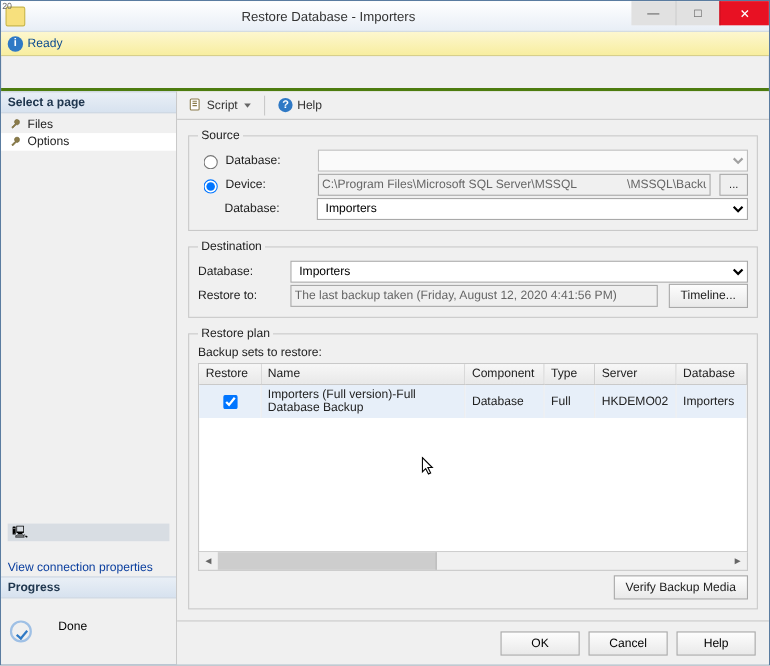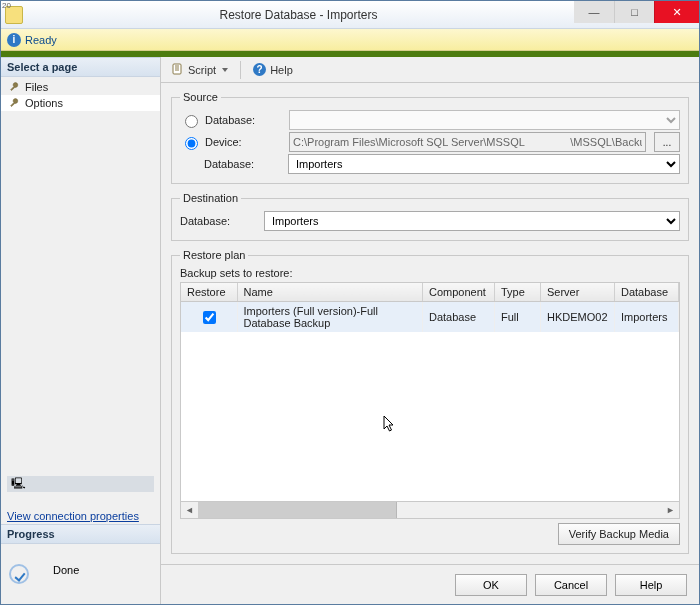--- a/index.html
+++ b/index.html
@@ -17,33 +17,33 @@
   .winbtn.max { background:#e1e1e1; border-left:1px solid #ccc; }
   .winbtn.close { background:#e81123; color:#fff; border-left:1px solid #c50f1f; width:45px;}
   .win-icon { width:18px; height:18px; margin-left:4px; background:#f7e07d; border:1px solid #c9b648; border-radius:2px; position:relative;}
   .win-icon::after{content:"20";position:absolute;left:-4px;top:-6px;font-size:8px;color:#666;}
 
   
   .readybar { height:22px; background:linear-gradient(#fdf7cf,#f8eea0); border-bottom:1px solid #d7cf8c; display:flex; align-items:center; font-size:11px; color:#0b4a8f; padding-left:6px; gap:4px;}
   .info-icon { width:14px; height:14px; border-radius:50%; background:#2f79c5; color:#fff; font-size:10px; display:flex; align-items:center; justify-content:center; font-weight:bold; }
 
   
-  .body { flex:1; display:flex; min-height:0; border-top:6px solid #4d7c0f;}
+  .body { flex:1; display:flex; min-height:0; border-top:3px solid #4d7c0f;margin-top:29px;}
   .sidebar { width:160px; background:#f0f0f0; border-right:1px solid #c9c9c9; display:flex; flex-direction:column; font-size:11px; }
   .section-header { background:linear-gradient(#e9eff6,#d7e2ef); border-top:1px solid #c9d4e2; border-bottom:1px solid #c9d4e2; padding:3px 6px; font-weight:bold; color:#20374f;}
   .page-list { padding:2px 0; }
   .page-item { display:flex; align-items:center; gap:5px; padding:2px 8px; color:#222; }
   .page-item.sel { background:#fff; }
   .wrench { width:11px; height:11px; position:relative; }
   .wrench svg { width:11px; height:11px; }
   .side-fill { flex:1; }
   .conn-body { padding:4px 6px 8px; }
   .conn-row { display:flex; align-items:center; gap:6px; background:#d8dde3; height:16px; padding:0 4px;}
   .server-icon { font-size:11px; }
-  .link { color:#0a3e9e; text-decoration:underline; padding:10px 6px 2px; display:inline-block;}
+  .link { color:#0a3e9e; padding:10px 6px 2px; display:inline-block;}
   .progress-body { padding:20px 8px; display:flex; align-items:flex-start; gap:24px;}
   .donut { width:20px;height:20px;border:2px solid #9fc0e5;border-radius:50%; position:relative;}
   .donut::after{content:"";position:absolute;left:4px;top:7px;width:8px;height:4px;border-left:2px solid #2f79c5;border-bottom:2px solid #2f79c5;transform:rotate(-50deg);}
 
   
   .main { flex:1; display:flex; flex-direction:column; background:#f0f0f0; min-width:0; }
   .toolbar { height:26px; border-bottom:1px solid #c9c9c9; display:flex; align-items:center; padding:0 6px; gap:4px; font-size:11px; color:#333; }
   .tb-btn { display:flex; align-items:center; gap:4px; padding:2px 4px; }
   .tb-sep { width:1px; height:18px; background:#c9c9c9; margin:0 4px;}
   .scroll-icn{width:13px;height:13px;}
@@ -185,20 +185,25 @@
           </div>
         </fieldset>
 
         <fieldset>
           <legend>Destination</legend>
           <div class="row">
             <label class="lbl">Database:</label>
             <select class="sel dest-db">
               <option>Importers</option>
             </select>
+          </div>
+          <div class="row">
+            <label class="lbl">Restore to:</label>
+            <input class="txt restore-to" disabled="" value="The last backup taken (Friday, August 12, 2020 4:41:56 PM)" style="">
+            <div class="btn timeline-btn">Timeline...</div>
           </div>
         </fieldset>
 
         <fieldset class="plan-body" style="flex:1; display:flex; flex-direction:column; min-height:0;">
           <legend>Restore plan</legend>
           <div style="margin:0 0 3px;">Backup sets to restore:</div>
           <div class="grid">
             <table>
               <thead>
                 <tr>

